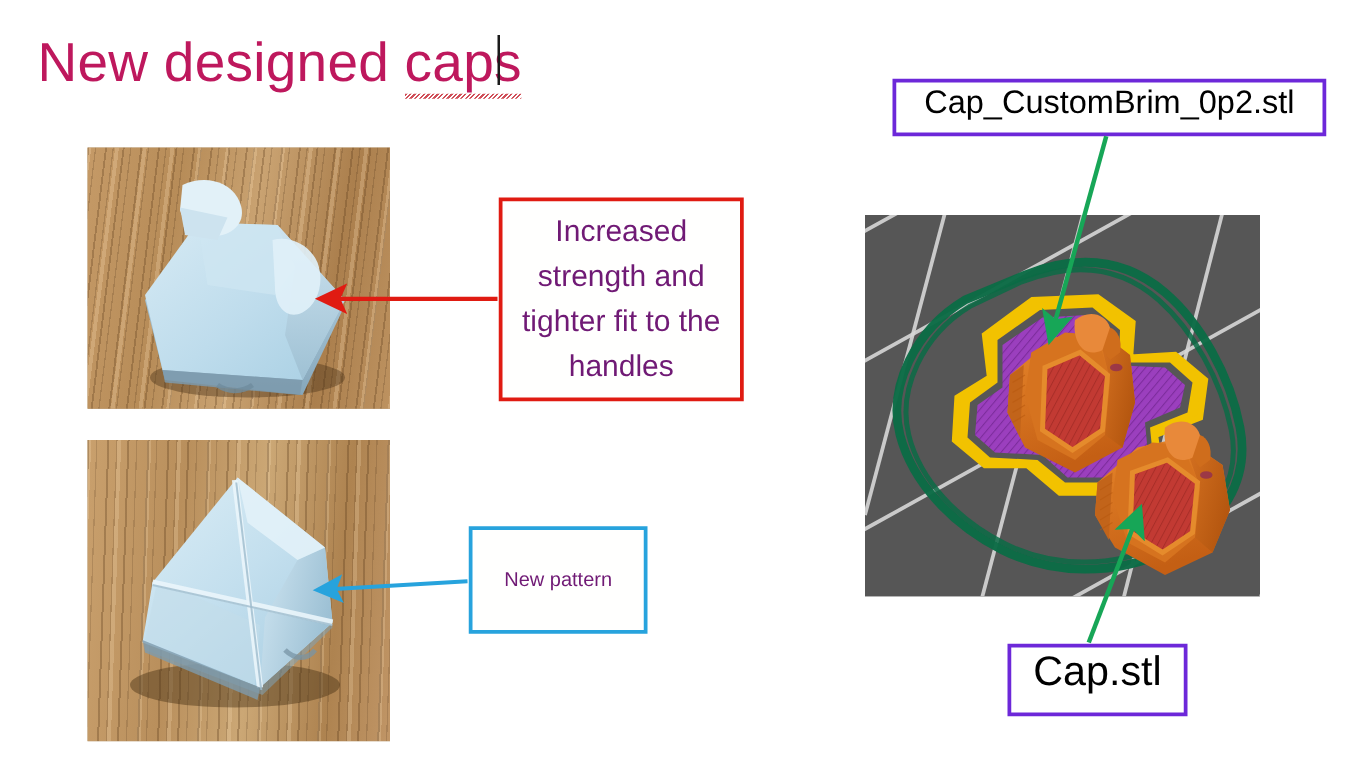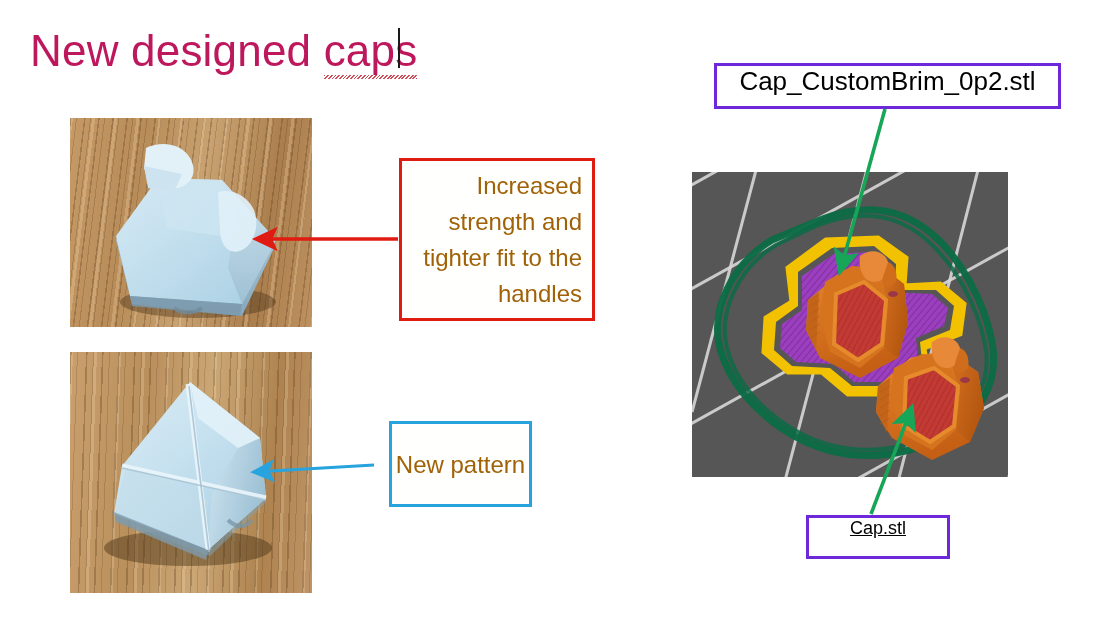--- a/index.html
+++ b/index.html
@@ -43,31 +43,31 @@
         rgba(58,34,13,0.16) 7px, rgba(58,34,13,0.16) 8px,
         rgba(255,255,255,0.0) 8px, rgba(255,255,255,0.0) 16px),
       repeating-linear-gradient(92deg,
         rgba(255,230,192,0.22) 0px, rgba(255,230,192,0.22) 3px,
         rgba(255,255,255,0.0) 3px, rgba(255,255,255,0.0) 24px),
       linear-gradient(96deg,#c9a06d 0%, #b98f5c 30%, #cba775 55%, #ae8350 80%, #c09566 100%);
   }
 
   
   .callout{position:absolute;background:#fffffe;box-sizing:border-box;
-           display:flex;align-items:center;justify-content:center;text-align:right;
-           color:#a16207;}
+           display:flex;align-items:center;justify-content:center;text-align:center;
+           color:#701a75;}
   .callout-red{left:399px;top:158px;width:196px;height:163px;border:3px solid #e01b12;
                font-size:24px;line-height:36px;padding:4px 10px;}
   .callout-blue{left:375px;top:421px;width:143px;height:86px;border:3px solid #27a3dd;
-                font-size:24px;line-height:33px;margin-left:14px;}
+                font-size:16px;line-height:33px;}
   .callout-green{position:absolute;background:#fff;border:3px solid #6d28d9;
                  box-sizing:border-box;display:flex;justify-content:center;
                  color:#000000;}
   .callout-green-top{left:714px;top:63px;width:347px;height:46px;font-size:26px;}
-  .callout-green-bot{left:806px;top:515px;width:144px;height:44px;font-size:18px;text-decoration:underline;}
+  .callout-green-bot{left:806px;top:515px;width:144px;height:58px;font-size:33px;}
 
   
   .overlay{position:absolute;left:0;top:0;width:1096px;height:625px;pointer-events:none;}
 
   
   .slicer{position:absolute;left:692px;top:172px;width:316px;height:305px;
           overflow:hidden;background:#565656;}
   .bedgrid{position:absolute;inset:-60px;}
 </style>
 </head>

